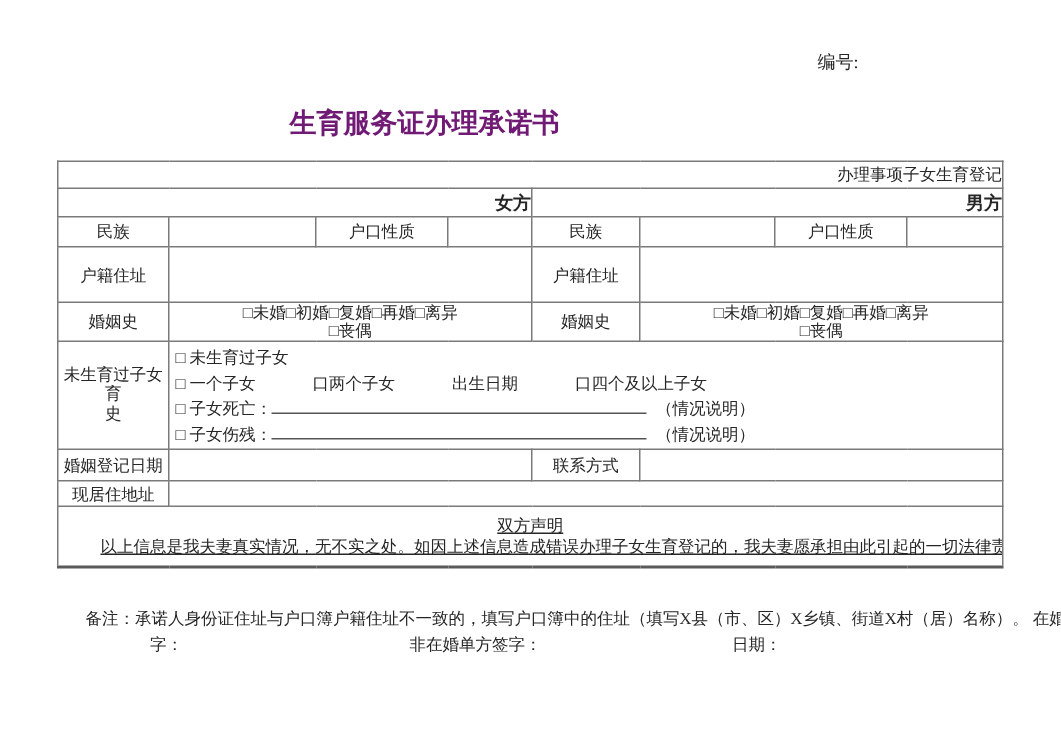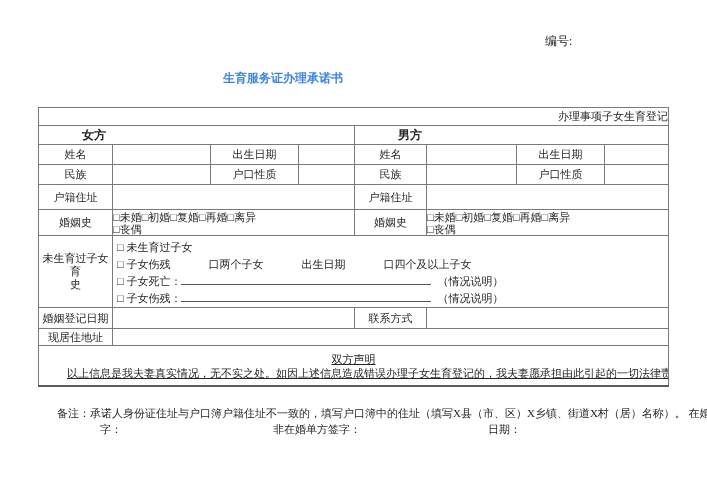--- a/index.html
+++ b/index.html
@@ -17,65 +17,64 @@
   }
   .num {
     position: absolute;
     left: 545px; top: 33px;
     font-size: 12px;
   }
   .title {
     position: absolute;
     top: 70px; left: 0; width: 566px;
     text-align: center;
-    font-size: 12px;
+    font-size: 18px;
     font-weight: bold;
-    color: #3b82f6;
+    color: #701a75;
     font-family: "Liberation Sans", "DejaVu Sans", sans-serif;
   }
   table.form {
     position: absolute;
     left: 38px; top: 107px;
     width: 630px;
     border-collapse: collapse;
     table-layout: fixed;
     font-size: 11px;
     border-bottom: 2px solid #5a5a5a;
   }
   table.form td {
     border: 1px solid var(--border);
     vertical-align: middle;
     overflow: hidden;
   }
   .lbl { text-align: center; padding: 0 2px; }
   .val {}
   .hdr {
-    text-align: left;
+    text-align: right;
     font-weight: bold;
     font-size: 12px;
     font-family: "Liberation Sans", "DejaVu Sans", sans-serif;
-    padding-left: 43px;
   }
   .r1 td { height: 18px; text-align: right; }
   .r2 td { height: 19px; }
   .r3 td { height: 20px; }
   .r4 td { height: 18px; }
   .r5 td { height: 20px; }
-  .r6 td { height: 25px; }
+  .r6 td { height: 37px; }
   .r7 td { height: 26px; }
   .r8 td { height: 70px; }
   .r9 td { height: 21px; }
   .r10 td { height: 17px; }
   .r11 td { height: 40px; }
   .pi-label {
     display: inline-block;
     width: 50%;
     padding-left: 18px;
   }
-  .opts { line-height: 12px; }
+  .opts { text-align: center; line-height: 12px; }
   .bh { vertical-align: top; padding: 3px 4px 0 4px; }
   .bh-line { line-height: 17px; white-space: nowrap; }
   .gap { margin-right: 38px; }
   .uline {
     display: inline-block;
     width: 250px;
     height: 10px;
     border-bottom: 1px solid #555;
     margin-right: 6px;
   }
@@ -124,30 +123,20 @@
     <td colspan="8">
       <span class="pi-label">办理事项</span><span>子女生育登记</span>
     </td>
   </tr>
 
   <tr class="r2">
     <td colspan="4" class="hdr">女方</td>
     <td colspan="4" class="hdr">男方</td>
   </tr>
 
-  <tr class="r3">
-    <td class="lbl">姓名</td>
-    <td class="val"></td>
-    <td class="lbl">出生日期</td>
-    <td class="val"></td>
-    <td class="lbl">姓名</td>
-    <td class="val"></td>
-    <td class="lbl">出生日期</td>
-    <td class="val"></td>
-  </tr>
 
 
   <tr class="r5">
     <td class="lbl">民族</td>
     <td class="val"></td>
     <td class="lbl">户口性质</td>
     <td class="val"></td>
     <td class="lbl">民族</td>
     <td class="val"></td>
     <td class="lbl">户口性质</td>
@@ -175,21 +164,21 @@
   </tr>
 
   <tr class="r8">
     <td class="lbl wrap-lbl">
       <div>未生育过子女 育</div>
       <div>史</div>
     </td>
     <td class="bh" colspan="7">
       <div class="bh-line">□ 未生育过子女</div>
       <div class="bh-line">
-        <span class="gap">□ 子女伤残</span><span class="gap">口两个子女</span><span class="gap">出生日期</span><span>口四个及以上子女</span>
+        <span class="gap">□ 一个子女</span><span class="gap">口两个子女</span><span class="gap">出生日期</span><span>口四个及以上子女</span>
       </div>
       <div class="bh-line">
         <span>□ 子女死亡：</span><span class="uline"></span><span>（情况说明）</span>
       </div>
       <div class="bh-line">
         <span>□ 子女伤残：</span><span class="uline"></span><span>（情况说明）</span>
       </div>
     </td>
   </tr>
 

